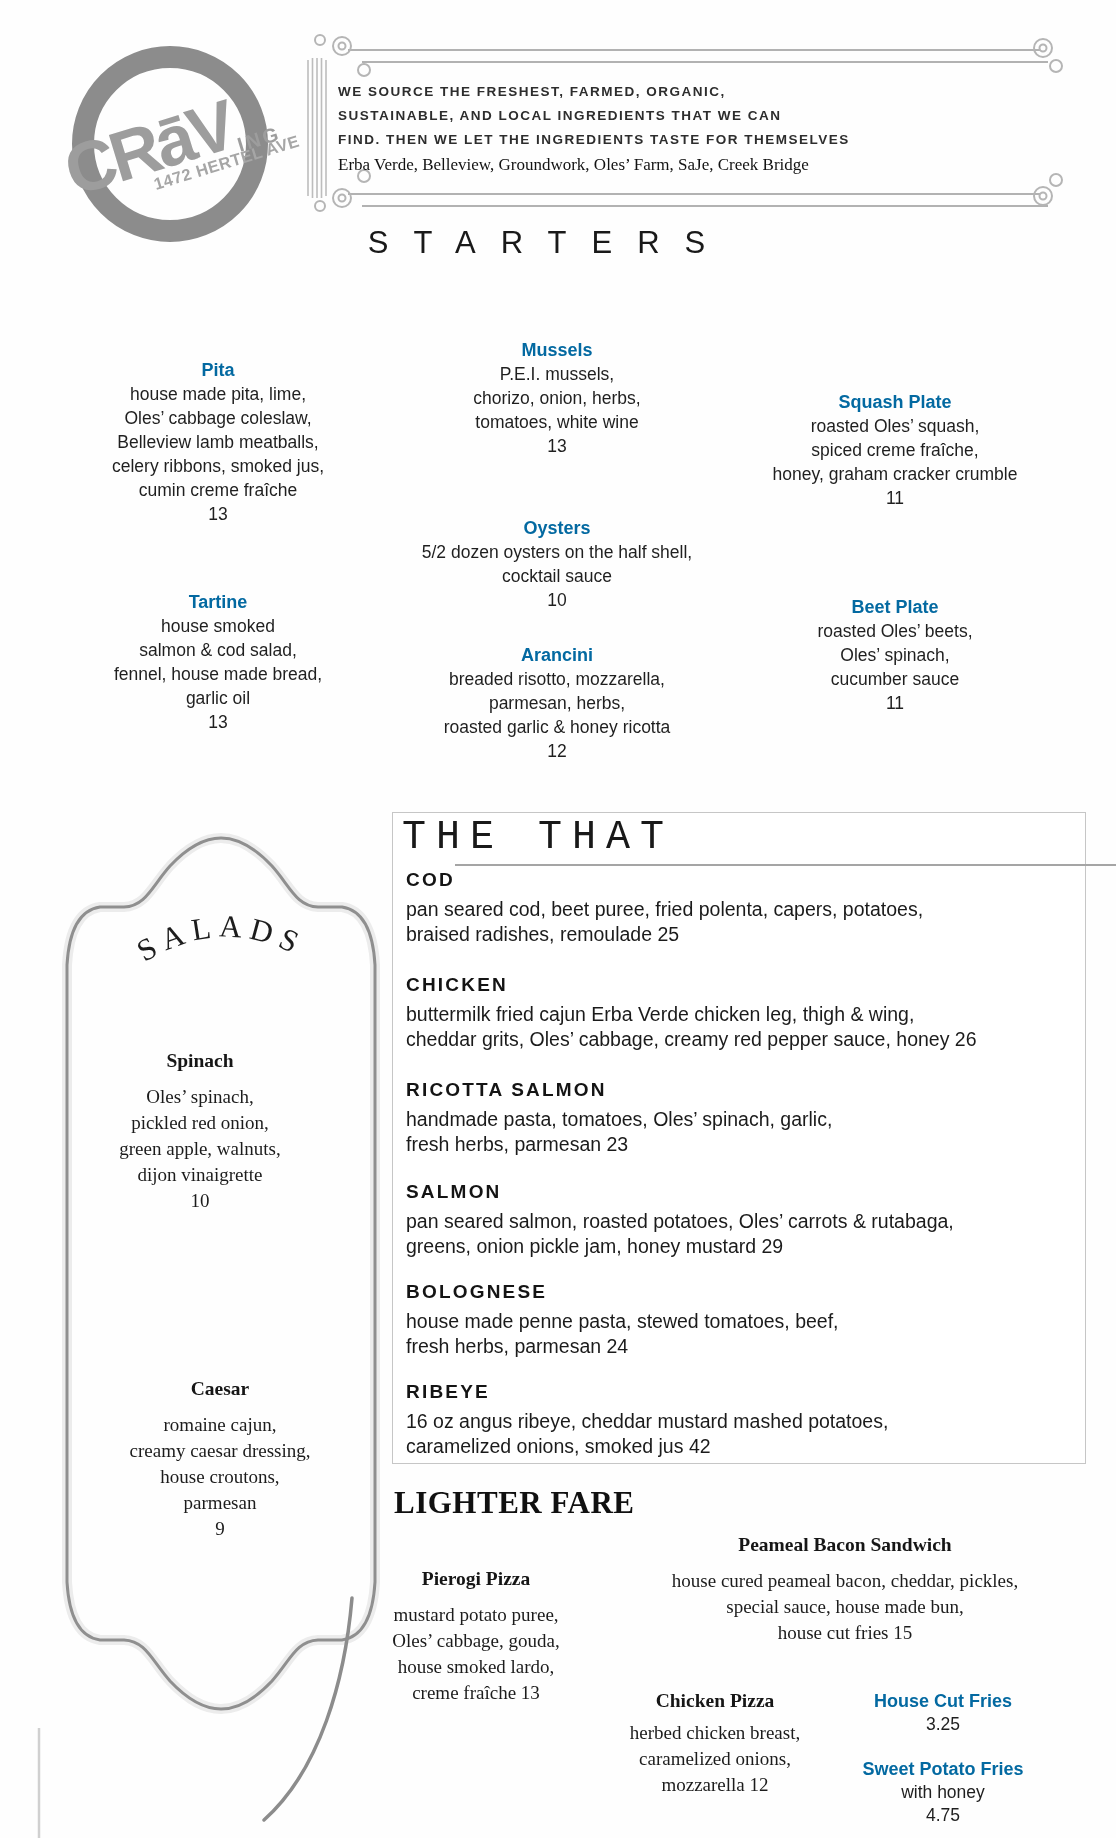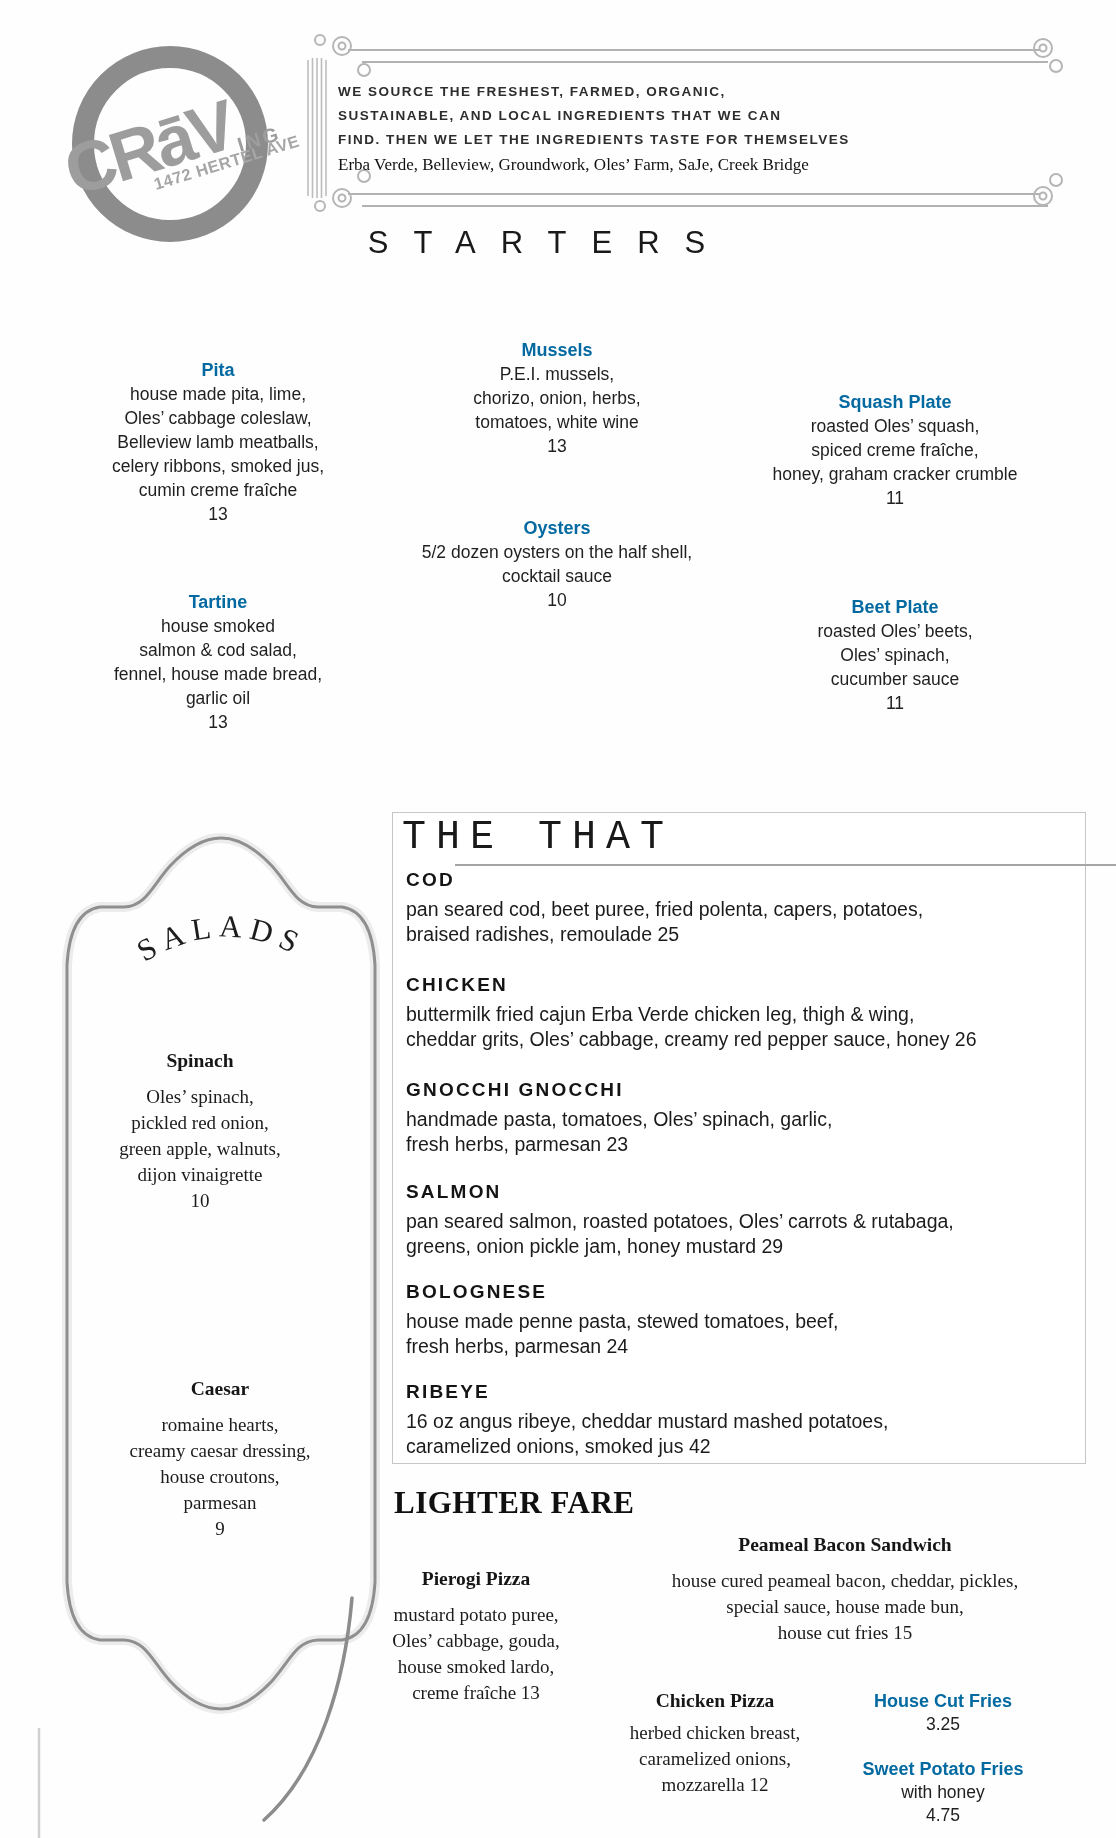--- a/index.html
+++ b/index.html
@@ -116,20 +116,27 @@
 chorizo, onion, herbs,
 tomatoes, white wine</div>
     <div class="price">13</div>
   </div>
   <div class="abs dish" style="left:397px;top:516px;width:320px;">
     <div class="name">Oysters</div>
     <div class="desc">5/2 dozen oysters on the half shell,
 cocktail sauce</div>
     <div class="price">10</div>
   </div>
+  <div class="abs dish" style="left:397px;top:643px;width:320px;">
+    <div class="name">Arancini</div>
+    <div class="desc">breaded risotto, mozzarella,
+parmesan, herbs,
+roasted garlic &amp; honey ricotta</div>
+    <div class="price">12</div>
+  </div>
 
   <div class="abs dish" style="left:730px;top:390px;width:330px;">
     <div class="name">Squash Plate</div>
     <div class="desc">roasted Oles’ squash,
 spiced creme fraîche,
 honey, graham cracker crumble</div>
     <div class="price">11</div>
   </div>
   <div class="abs dish" style="left:730px;top:595px;width:330px;">
     <div class="name">Beet Plate</div>
@@ -155,21 +162,21 @@
   <div class="abs dish serif" style="left:70px;top:1048px;width:260px;">
     <div class="name">Spinach</div>
     <div class="desc">Oles’ spinach,
 pickled red onion,
 green apple, walnuts,
 dijon vinaigrette</div>
     <div class="price">10</div>
   </div>
   <div class="abs dish serif" style="left:70px;top:1376px;width:300px;">
     <div class="name">Caesar</div>
-    <div class="desc">romaine hearts,
+    <div class="desc">romaine cajun,
 creamy caesar dressing,
 house croutons,
 parmesan</div>
     <div class="price">9</div>
   </div>
 
   <div class="abs mains-box" style="left:392px;top:812px;width:692px;height:650px;"></div>
   <div class="abs mains-title" style="left:402px;top:817px;">THE THAT</div>
   <div class="abs mains-rule" style="left:455px;top:864px;width:661px;"></div>
 
@@ -177,21 +184,21 @@
     <div class="name">COD</div>
     <div class="desc">pan seared cod, beet puree, fried polenta, capers, potatoes,
 braised radishes, remoulade 25</div>
   </div>
   <div class="abs mains-entry" style="left:406px;top:973px;width:664px;">
     <div class="name">CHICKEN</div>
     <div class="desc">buttermilk fried cajun Erba Verde chicken leg, thigh &amp; wing,
 cheddar grits, Oles’ cabbage, creamy red pepper sauce, honey 26</div>
   </div>
   <div class="abs mains-entry" style="left:406px;top:1078px;width:664px;">
-    <div class="name">GNOCCHI GNOCCHI</div>
+    <div class="name">RICOTTA SALMON</div>
     <div class="desc">handmade pasta, tomatoes, Oles’ spinach, garlic,
 fresh herbs, parmesan 23</div>
   </div>
   <div class="abs mains-entry" style="left:406px;top:1180px;width:664px;">
     <div class="name">SALMON</div>
     <div class="desc">pan seared salmon, roasted potatoes, Oles’ carrots &amp; rutabaga,
 greens, onion pickle jam, honey mustard 29</div>
   </div>
   <div class="abs mains-entry" style="left:406px;top:1280px;width:664px;">
     <div class="name">BOLOGNESE</div>

